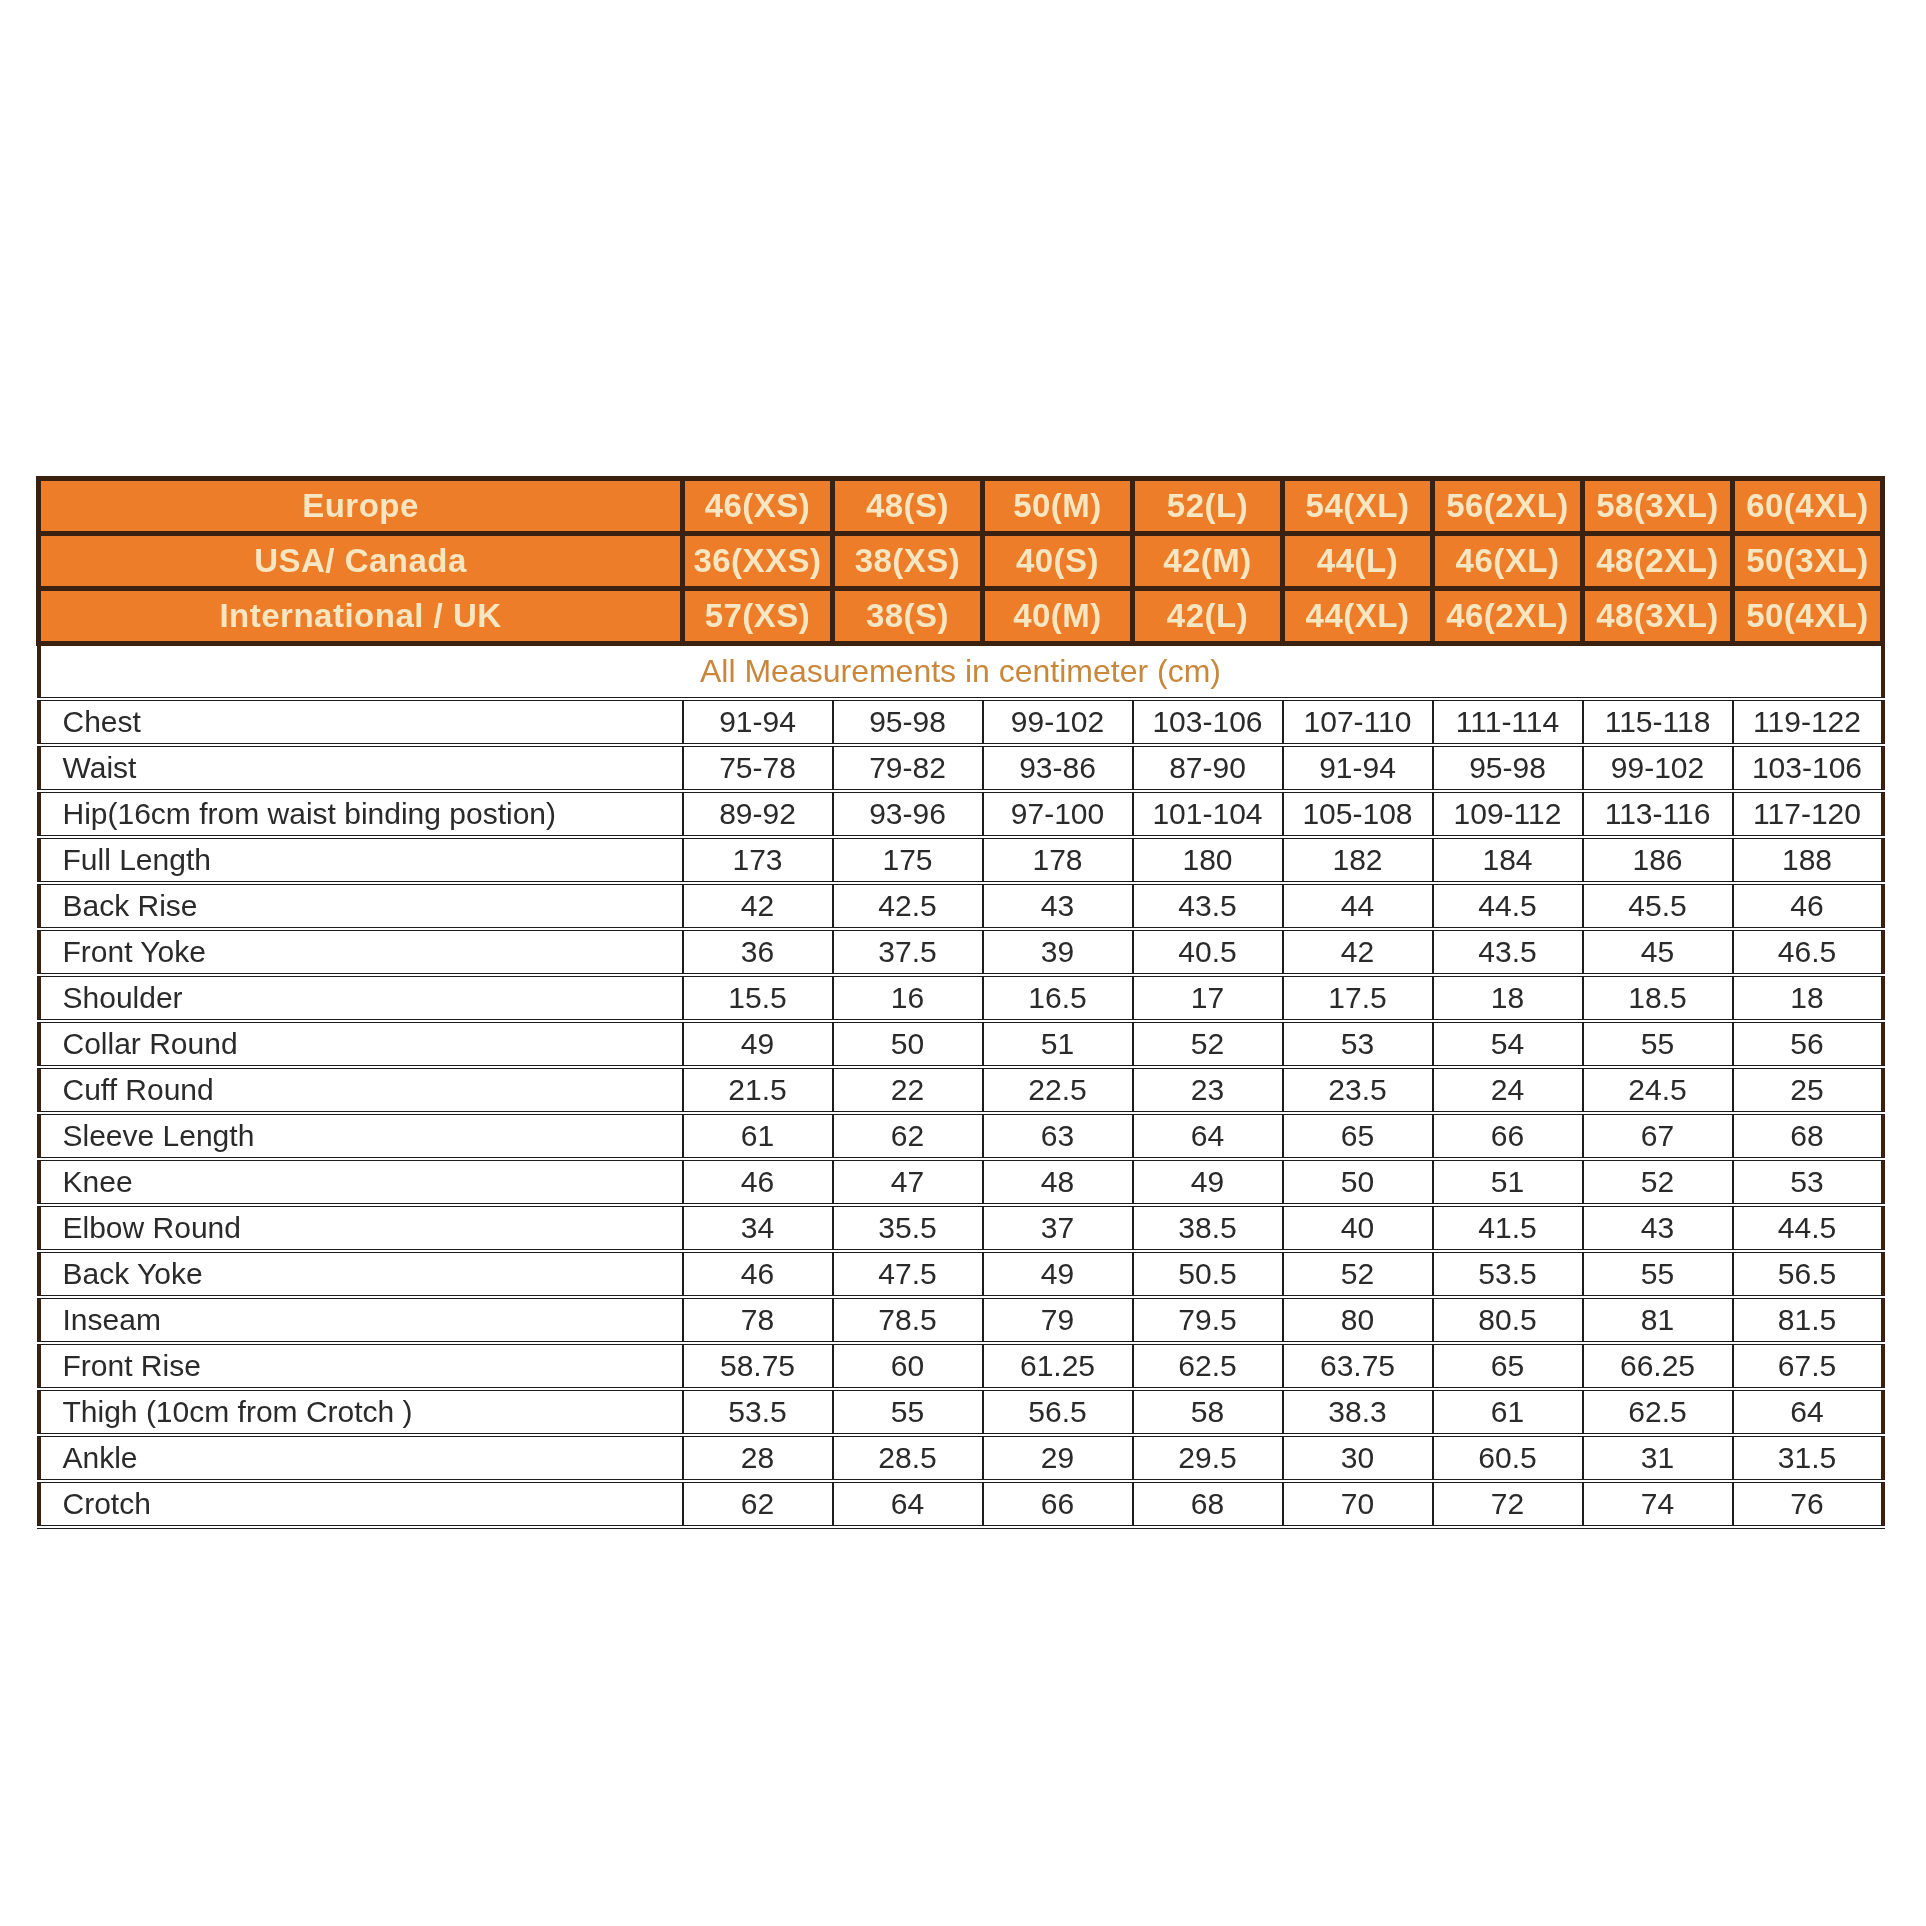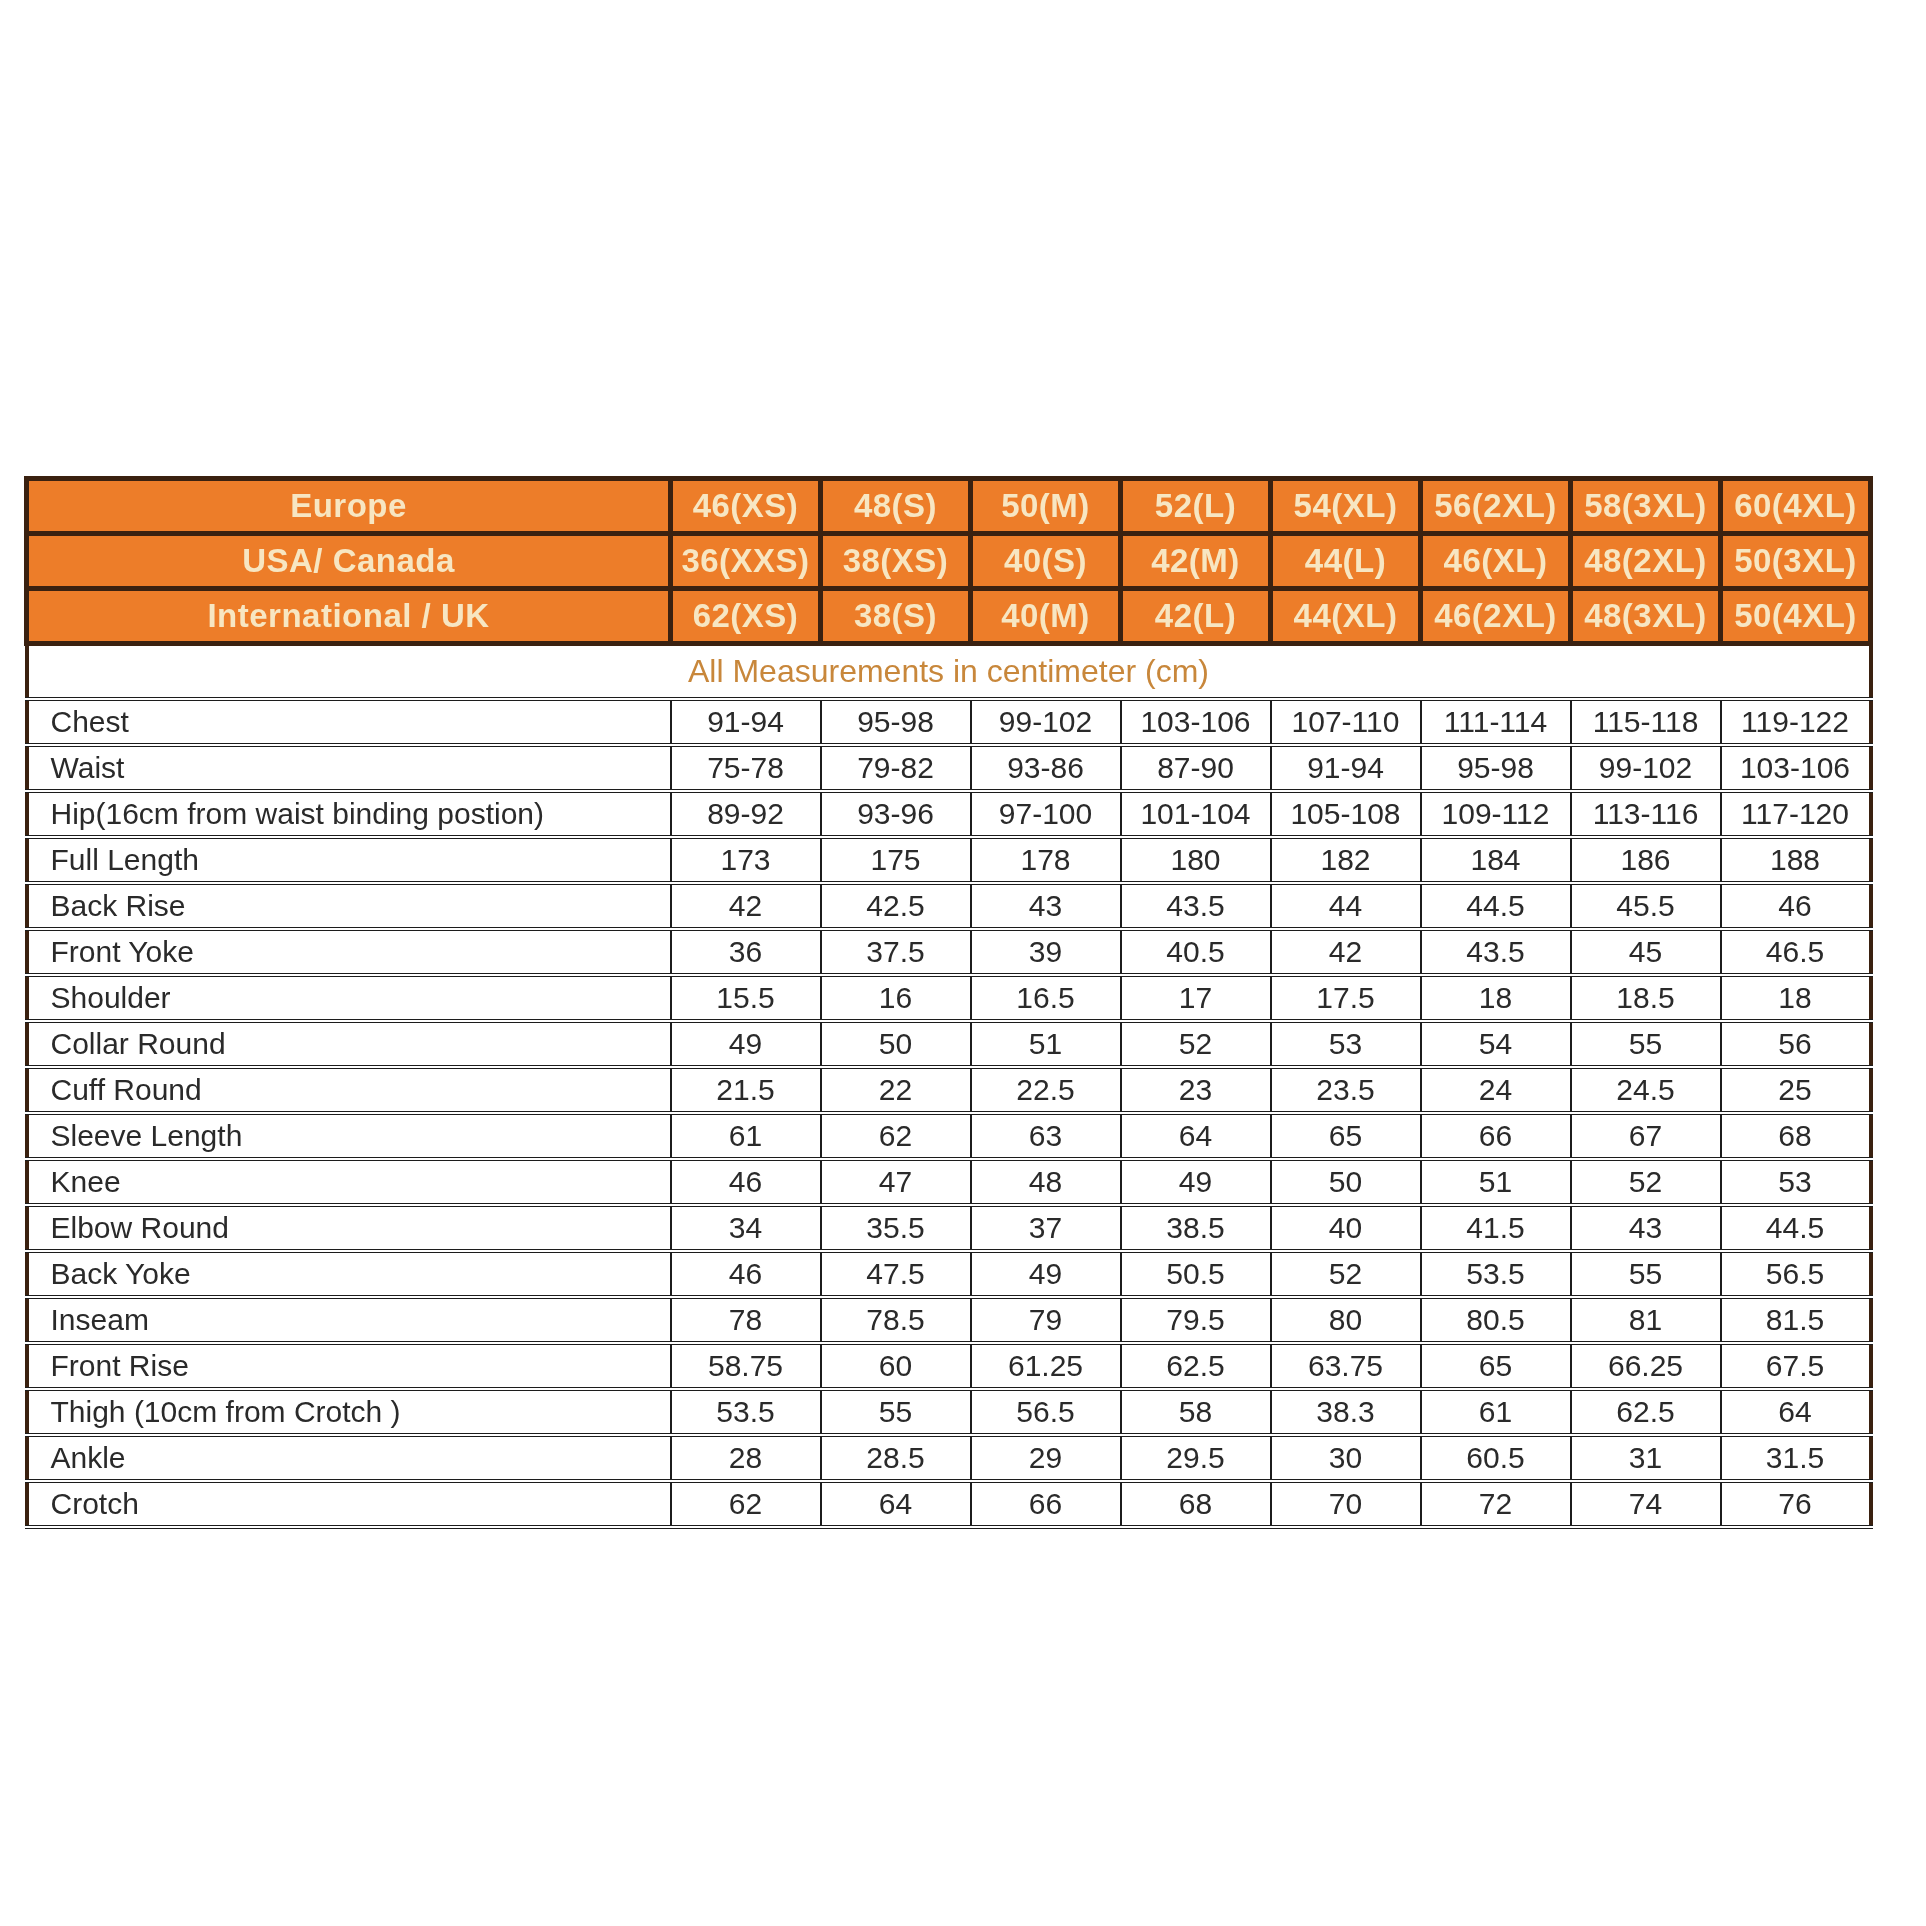--- a/index.html
+++ b/index.html
@@ -5,21 +5,21 @@
   html, body {
     margin: 0;
     padding: 0;
     width: 1927px;
     height: 1927px;
     background: #ffffff;
     font-family: "Liberation Sans", sans-serif;
   }
   #chart-wrap {
     position: absolute;
-    left: 24px;
+    left: 36px;
     top: 476px;
     width: 1847px;
   }
   table {
     width: 100%;
     border-collapse: collapse;
     table-layout: fixed;
     border: 4px solid var(--header-border, #3a2110);
   }
   col.label-col { width: 644px; }
@@ -106,21 +106,21 @@
           <th class="hcell">38(XS)</th>
           <th class="hcell">40(S)</th>
           <th class="hcell">42(M)</th>
           <th class="hcell">44(L)</th>
           <th class="hcell">46(XL)</th>
           <th class="hcell">48(2XL)</th>
           <th class="hcell">50(3XL)</th>
         </tr>
         <tr>
           <th class="hlabel">International / UK</th>
-          <th class="hcell">62(XS)</th>
+          <th class="hcell">57(XS)</th>
           <th class="hcell">38(S)</th>
           <th class="hcell">40(M)</th>
           <th class="hcell">42(L)</th>
           <th class="hcell">44(XL)</th>
           <th class="hcell">46(2XL)</th>
           <th class="hcell">48(3XL)</th>
           <th class="hcell">50(4XL)</th>
         </tr>
         <tr class="note-row" id="note-row">
         <td colspan="9">All Measurements in centimeter (cm)</td>

